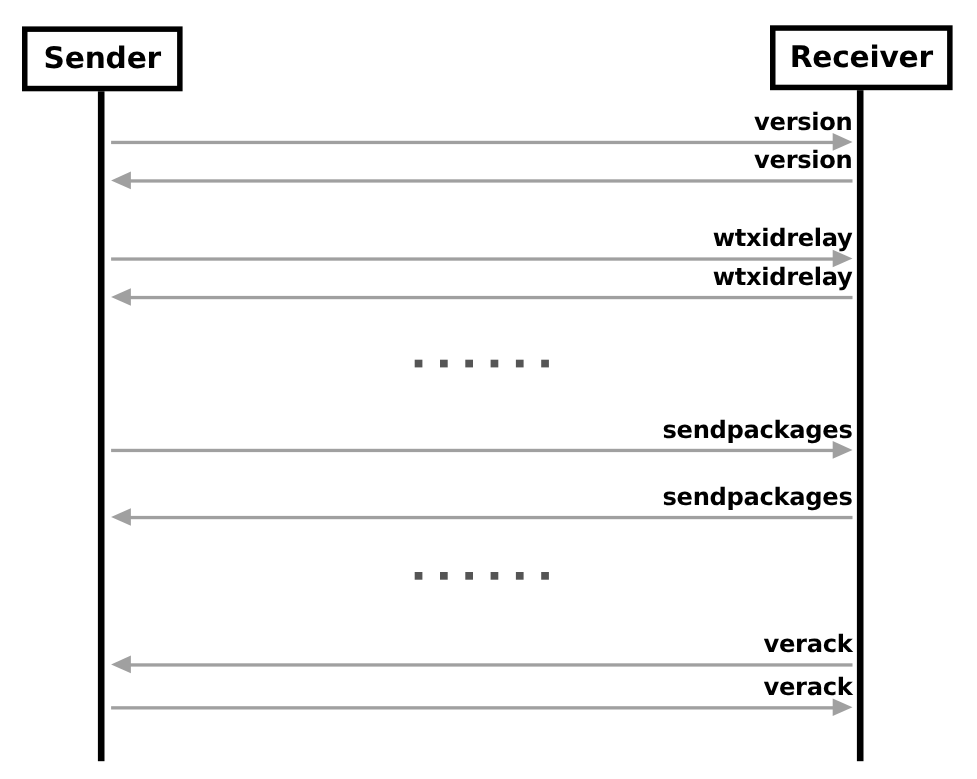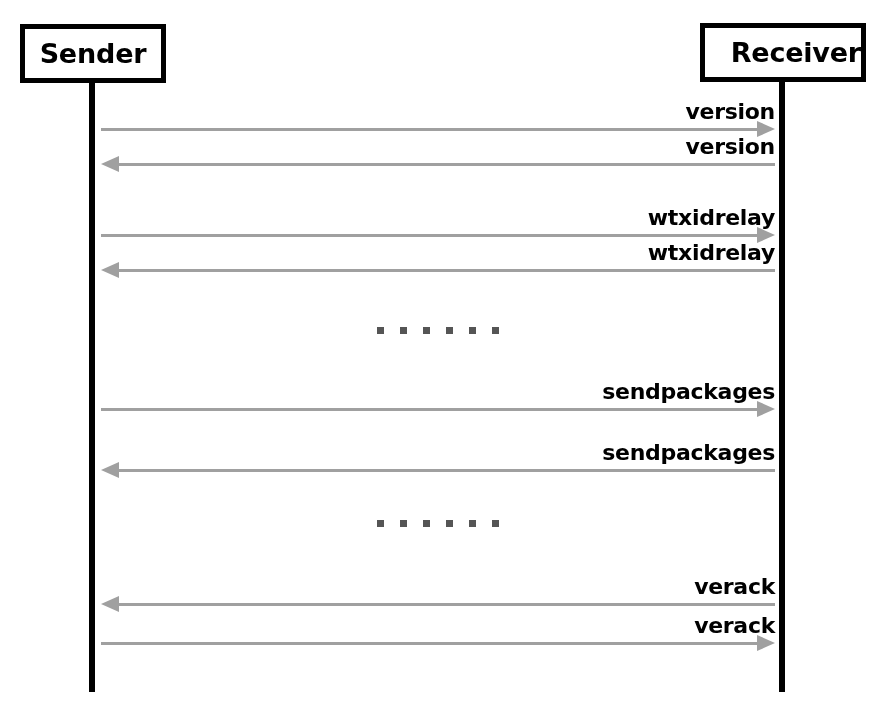--- a/index.html
+++ b/index.html
@@ -31,21 +31,21 @@
   }
   .participant-label {
     font-size: 27px;
     font-weight: bold;
     color: #000000;
     letter-spacing: -0.2px;
     white-space: nowrap;
     line-height: 1;
   }
   #participant-sender  { left: 20px;  top: 24px; width: 146px; height: 59px; }
-  #participant-receiver{ left: 700px; top: 23px; width: 166px; height: 59px; justify-content: flex-end; }
+  #participant-receiver{ left: 700px; top: 23px; width: 166px; height: 59px; }
 
   
   .lifeline {
     position: absolute;
     width: 6px;
     background: #000000;
   }
   #lifeline-sender   { left: 89px;  top: 83px; height: 609px; }
   #lifeline-receiver { left: 779px; top: 82px; height: 610px; }
 

